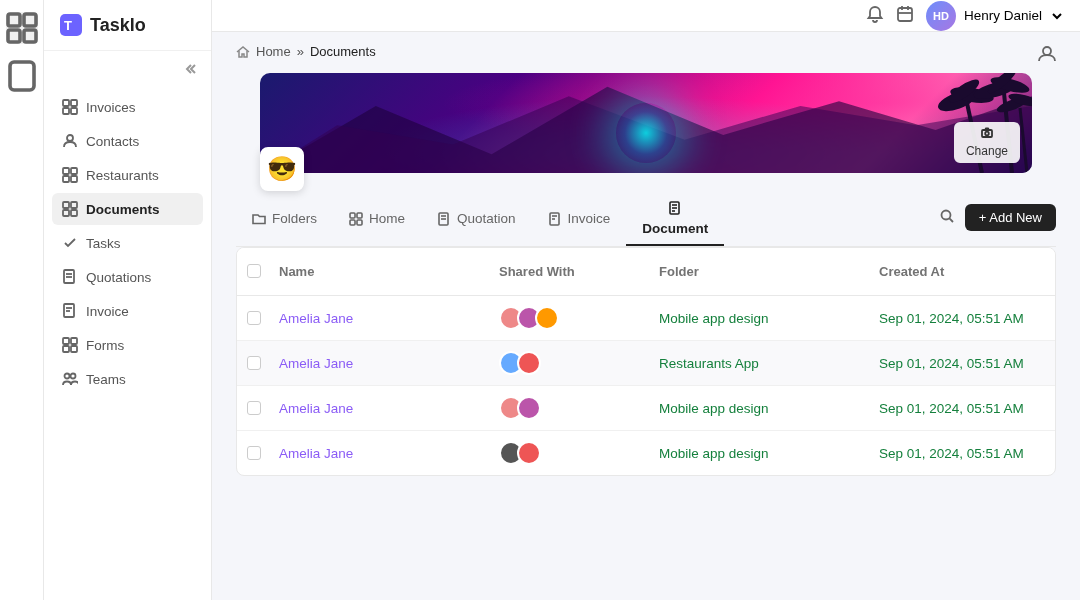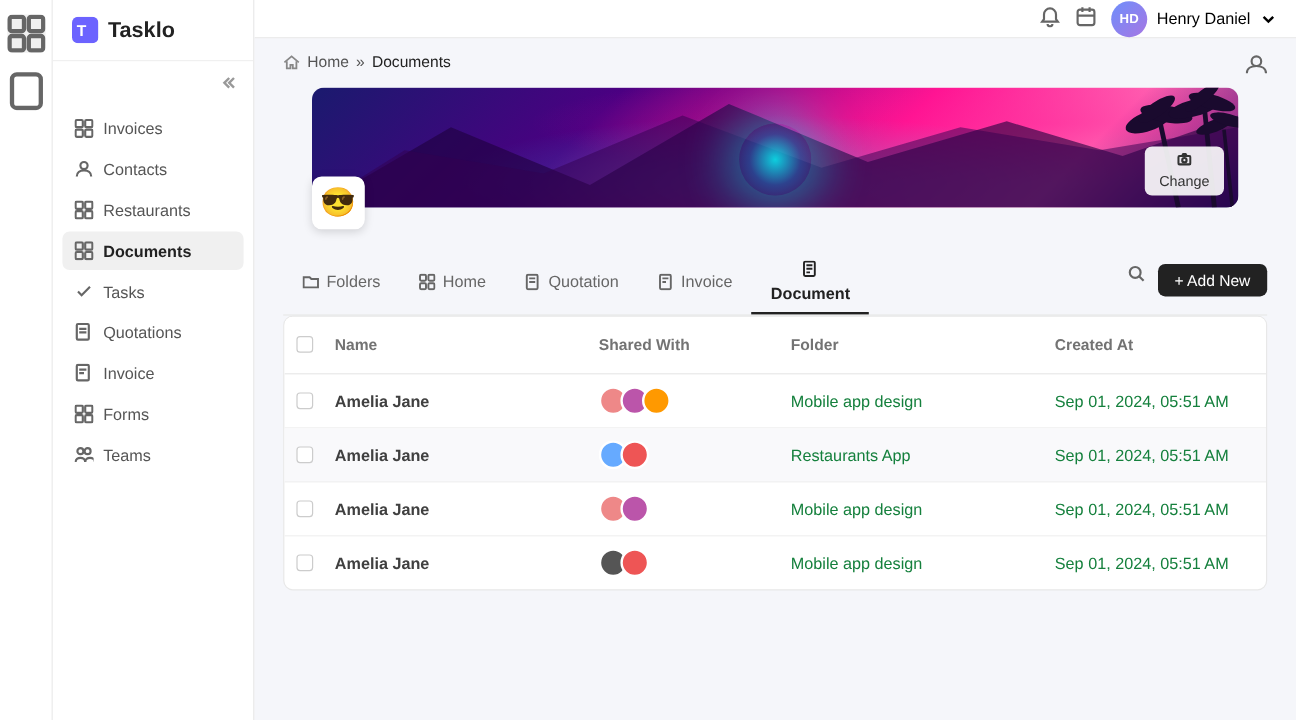--- a/index.html
+++ b/index.html
@@ -135,37 +135,37 @@
       position: absolute; bottom: -18px; left: 24px;
       width: 44px; height: 44px; border-radius: 8px;
       background: #fff; border: 2px solid #fff;
       display: flex; align-items: center; justify-content: center;
       font-size: 24px;
       box-shadow: 0 2px 8px rgba(0,0,0,0.15);
     }
 
     
     .tabs-bar {
-      margin: 36px 24px 0;
+      margin: 20px 24px 0;
       display: flex; align-items: center; justify-content: space-between;
       border-bottom: 1px solid #e8e8e8;
     }
     .tabs {
       display: flex; gap: 0;
     }
     .tab {
       display: flex; align-items: center; gap: 6px;
       padding: 8px 16px; cursor: pointer;
       font-size: 13.5px; color: #666;
       border-bottom: 2px solid transparent;
     }
     .tab.active { color: #222; font-weight: 600; border-bottom: 2px solid #222; flex-direction: column; }
     .tab svg { width: 14px; height: 14px; }
     .tabs-actions {
-      display: flex; gap: 10px; padding-bottom: 4px;
+      display: flex; align-items: center; gap: 10px; padding-bottom: 4px;
     }
     .search-icon-btn { color: #666; cursor: pointer; }
     .add-new-btn {
       background: #222; color: #fff;
       border: none; border-radius: 6px;
       padding: 6px 14px; font-size: 13px; cursor: pointer;
       display: flex; align-items: center; gap: 5px;
     }
 
     
@@ -192,21 +192,21 @@
       grid-template-columns: 32px 220px 160px 220px 260px 100px;
       border-bottom: 1px solid #f0f0f0;
       align-items: center;
     }
     .table-row:last-child { border-bottom: none; }
     .table-row:hover, .table-row.highlighted { background: #f9f9fb; }
     .td {
       padding: 10px 10px;
       font-size: 13.5px; color: #15803d;
     }
-    .td.name { font-weight: 700; color: #404040; }
+    .td.name { font-weight: 400; color: #8b5cf6; }
 
     
     .avatar-group {
       display: flex; align-items: center;
     }
     .avatar-group .sm-avatar {
       width: 24px; height: 24px; border-radius: 50%;
       border: 2px solid #fff;
       margin-left: -6px;
       font-size: 9px;

